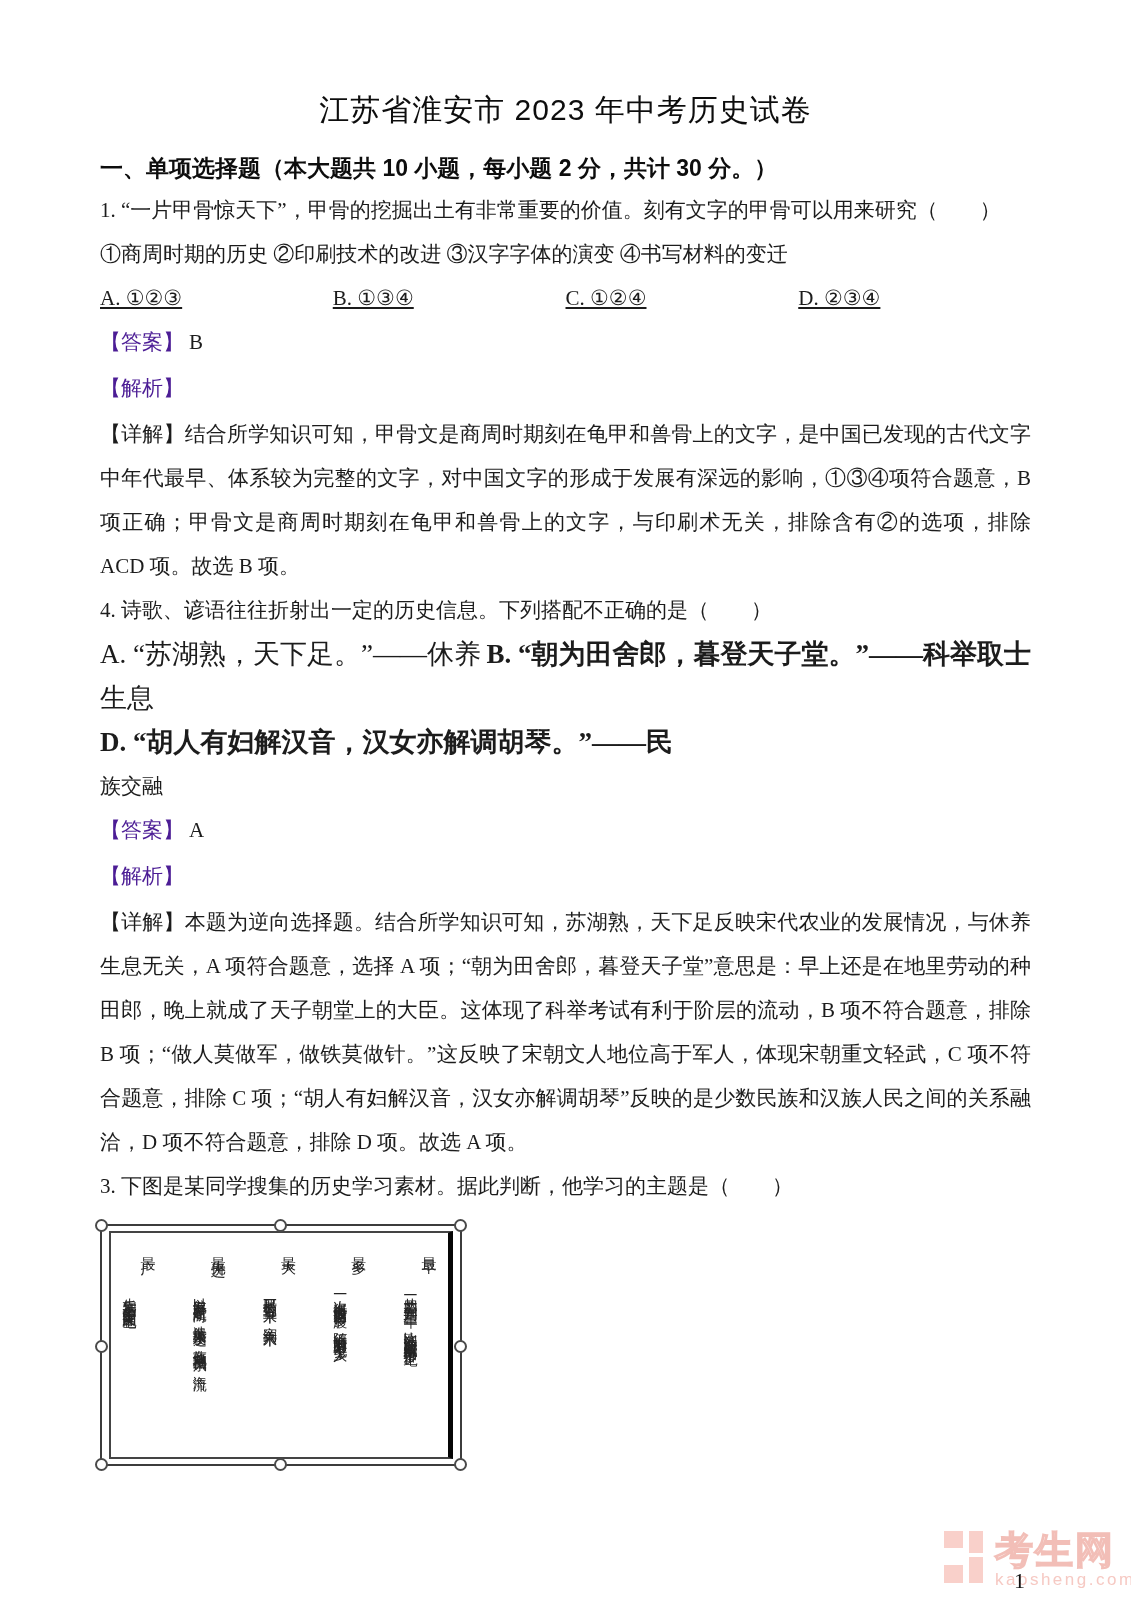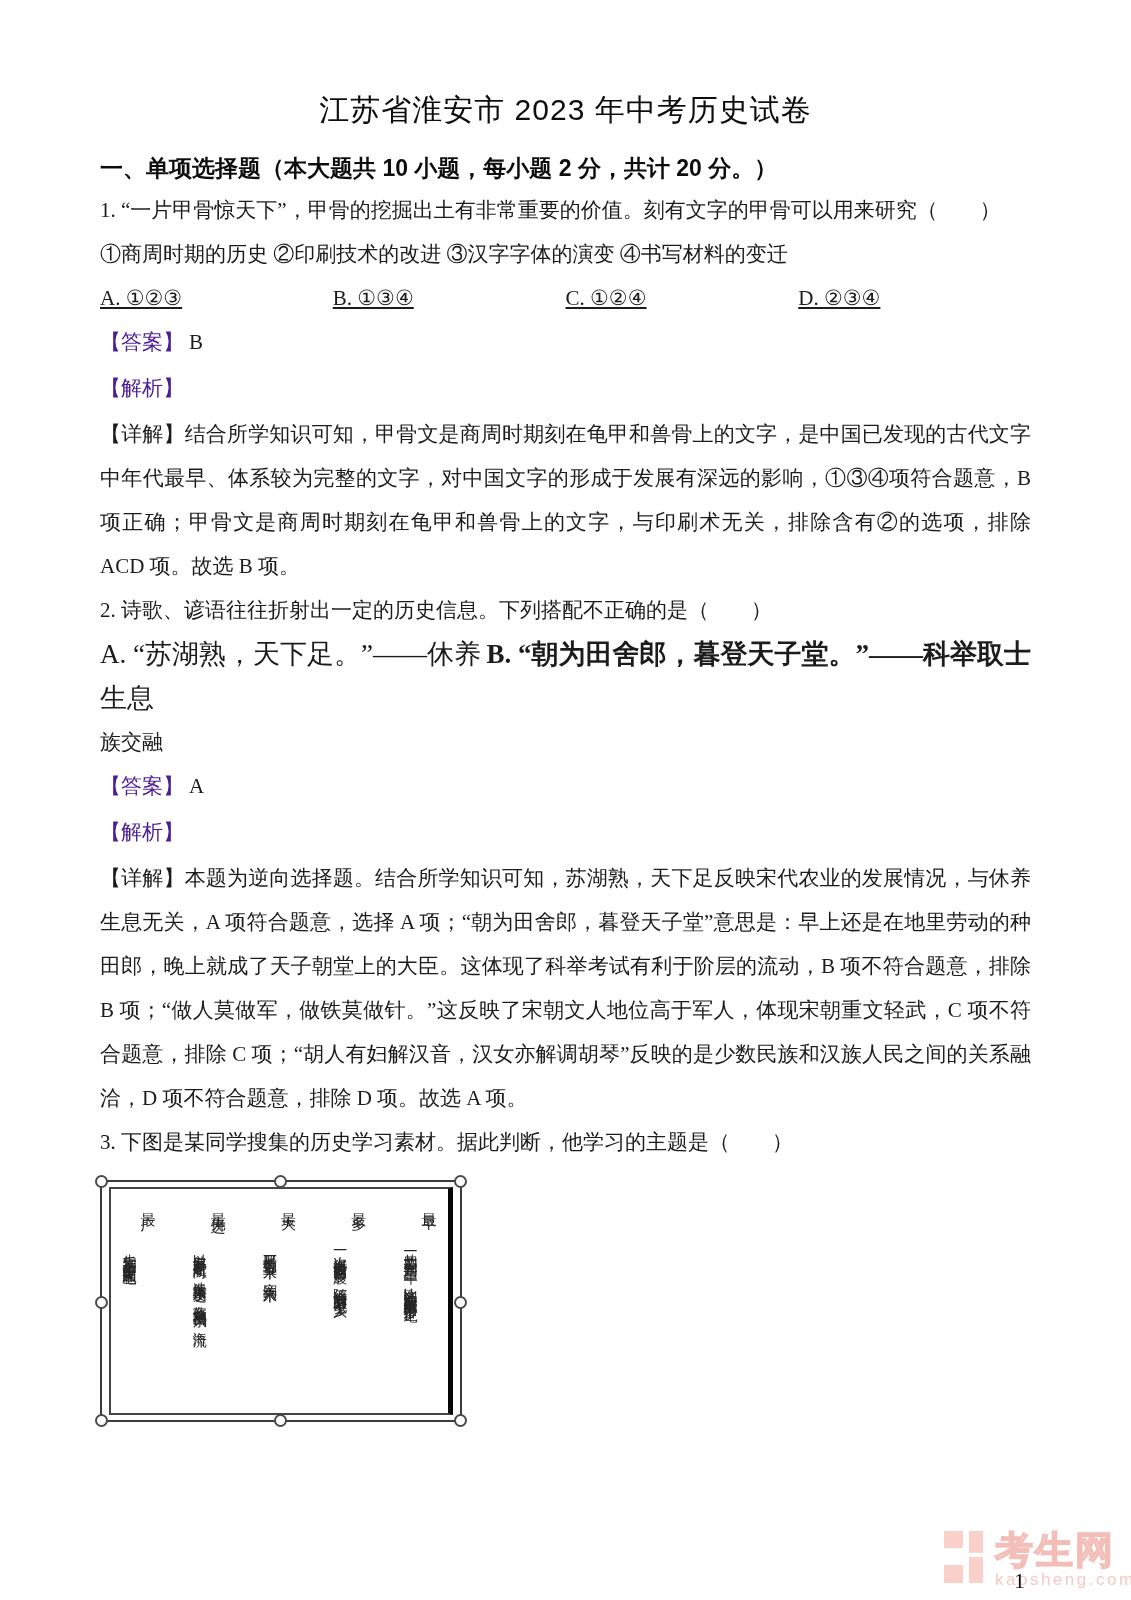--- a/index.html
+++ b/index.html
@@ -87,40 +87,41 @@
     position: absolute; left: 1014px; top: 1568px;
     font-size: 22px; color: #111;
   }
 </style>
 </head>
 <body>
 
 <div class="page">
 
   <div class="doc-title">江苏省淮安市 2023 年中考历史试卷</div>
-  <div class="section-heading">一、单项选择题（本大题共 10 小题，每小题 2 分，共计 20 分。）</div>
+  <div class="section-heading">一、单项选择题（本大题共 10 小题，每小题 2 分，共计 30 分。）</div>
 
   <p class="line">1. “一片甲骨惊天下”，甲骨的挖掘出土有非常重要的价值。刻有文字的甲骨可以用来研究（　　）</p>
   <p class="line">①商周时期的历史 ②印刷技术的改进 ③汉字字体的演变 ④书写材料的变迁</p>
   <div class="opt4">
     <span>A. ①②③</span>
     <span>B. ①③④</span>
     <span>C. ①②④</span>
     <span>D. ②③④</span>
   </div>
   <p class="line"><span class="blue">【答案】</span><span class="ans-letter">B</span></p>
   <p class="line"><span class="blue">【解析】</span></p>
   <p class="para"><span>【详解】</span><span>结合所学知识可知，甲骨文是商周时期刻在龟甲和兽骨上的文字，是中国已发现的古代文字中年代最早、体系较为完整的文字，对中国文字的形成于发展有深远的影响，①③④项符合题意，B 项正确；甲骨文是商周时期刻在龟甲和兽骨上的文字，与印刷术无关，排除含有②的选项，排除 ACD 项。故选 B 项。</span></p>
 
-  <p class="line">2. 诗歌、谚语往往折射出一定的历史信息。下列搭配不正确的是（　　）</p>
+  <p class="line">4. 诗歌、谚语往往折射出一定的历史信息。下列搭配不正确的是（　　）</p>
   <div class="opt2">
     <span>A. “苏湖熟，天下足。”——休养生息</span>
     <span>B. “朝为田舍郎，暮登天子堂。”——科举取士</span>
   </div>
   <div class="opt2">
+    <span>D. “胡人有妇解汉音，汉女亦解调胡琴。”——民</span>
   </div>
   <p class="line">族交融</p>
   <p class="line"><span class="blue">【答案】</span><span class="ans-letter">A</span></p>
   <p class="line"><span class="blue">【解析】</span></p>
   <p class="para"><span>【详解】</span><span>本题为逆向选择题。结合所学知识可知，苏湖熟，天下足反映宋代农业的发展情况，与休养生息无关，A 项符合题意，选择 A 项；“朝为田舍郎，暮登天子堂”意思是：早上还是在地里劳动的种田郎，晚上就成了天子朝堂上的大臣。这体现了科举考试有利于阶层的流动，B 项不符合题意，排除 B 项；“做人莫做军，做铁莫做针。”这反映了宋朝文人地位高于军人，体现宋朝重文轻武，C 项不符合题意，排除 C 项；“胡人有妇解汉音，汉女亦解调胡琴”反映的是少数民族和汉族人民之间的关系融洽，D 项不符合题意，排除 D 项。故选 A 项。</span></p>
 
   <p class="line">3. 下图是某同学搜集的历史学习素材。据此判断，他学习的主题是（　　）</p>
 
   <div class="figure">
     <div class="figure-inner">

